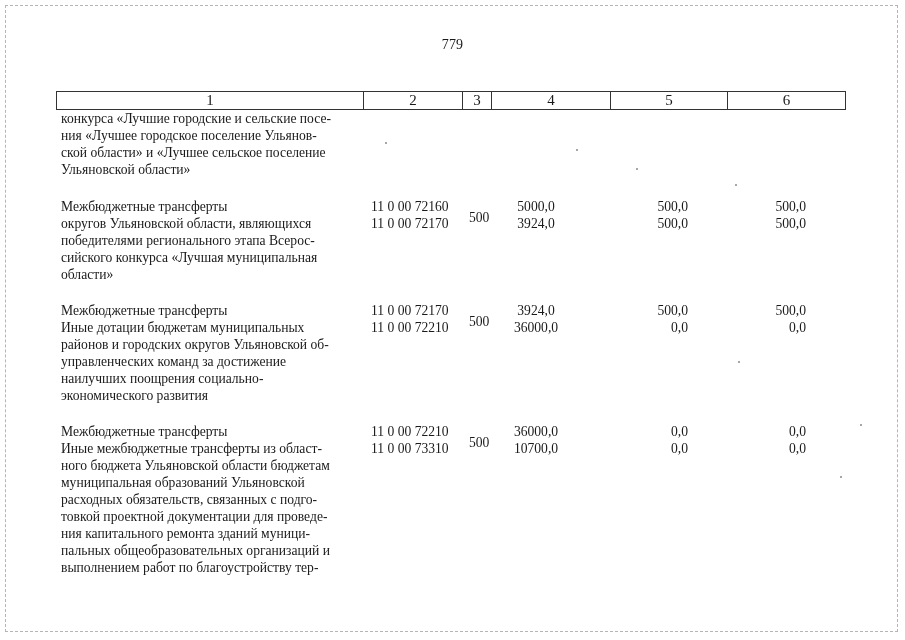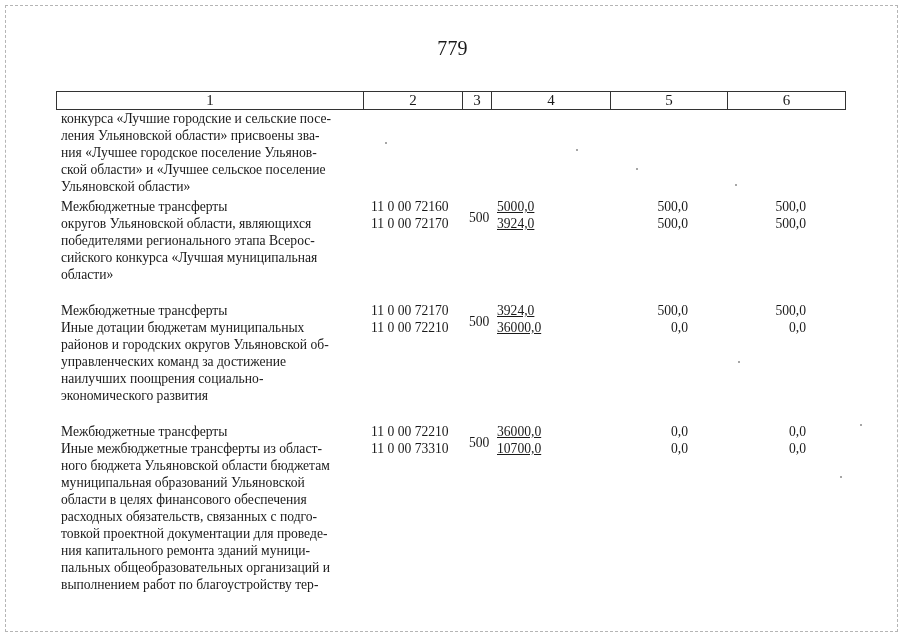--- a/index.html
+++ b/index.html
@@ -6,37 +6,37 @@
     body {
       width: 905px; height: 640px; background: #ffffff; position: relative; overflow: hidden;
       font-family: "Liberation Serif", "DejaVu Serif", serif; color: #1a1a1a;
     }
     .page-frame {
       position: absolute; left: 5px; top: 5px; width: 893px; height: 627px;
       border: 1px dashed #b5b5b5; box-sizing: border-box;
     }
     .page-number {
       position: absolute; left: 0; width: 905px; top: 37px; text-align: center;
-      font-size: 20px; letter-spacing: 0.2px;
+      font-size: 14px; letter-spacing: 0.2px;
     }
     .hdr-table {
       position: absolute; left: 56px; top: 91px; width: 789px; height: 19px;
       border-collapse: collapse; table-layout: fixed;
     }
     .hdr-table td {
       border: 1px solid #333; text-align: center; font-size: 15px; padding: 0; height: 17px; line-height: 17px;
     }
     .row-block { position: absolute; left: 0; width: 905px; }
     .desc {
       position: absolute; left: 61px; width: 299px; font-size: 13.6px; line-height: 17px;
       text-align: justify; text-align-last: left;
     }
     .code  { position: absolute; left: 371px; font-size: 13.6px; line-height: 17px; white-space: nowrap; }
     .vr    { position: absolute; left: 469px; font-size: 13.6px; line-height: 17px; margin-top: 11px; }
-    .c4    { position: absolute; left: 497px; width: 78px; text-align: left; font-size: 13.6px; line-height: 17px; text-decoration: underline; }
+    .c4    { position: absolute; left: 497px; width: 78px; text-align: center; font-size: 13.6px; line-height: 17px; }
     .c5    { position: absolute; left: 620px; width: 68px; text-align: right; font-size: 13.6px; line-height: 17px; }
     .c6    { position: absolute; left: 740px; width: 66px; text-align: right; font-size: 13.6px; line-height: 17px; }
     .speck { position: absolute; width: 2px; height: 2px; background: #888; border-radius: 1px; }
   </style>
 </head>
 <body>
 
 <div class="page-frame"></div>
 
 <div class="page-number">779</div>
@@ -58,21 +58,20 @@
     <td>4</td>
     <td>5</td>
     <td>6</td>
   </tr>
 </tbody>
   </table>
 
 <div class="row-block" style="top:110px;">
   <div class="desc">
     <div>конкурса «Лучшие городские и сельские посе-</div>
-    <div>ления Ульяновской области» присвоены зва-</div>
     <div>ния «Лучшее городское поселение Ульянов-</div>
     <div>ской области» и «Лучшее сельское поселение</div>
     <div>Ульяновской области»</div>
   </div>
 </div>
 
 <div class="row-block" style="top:198px;">
   <div class="desc">
     <div>Межбюджетные трансферты</div>
   </div>
@@ -132,21 +131,20 @@
   <div class="c4">36000,0</div>
   <div class="c5">0,0</div>
   <div class="c6">0,0</div>
 </div>
 
 <div class="row-block" style="top:440px;">
   <div class="desc">
     <div>Иные межбюджетные трансферты из област-</div>
     <div>ного бюджета Ульяновской области бюджетам</div>
     <div>муниципальная образований Ульяновской</div>
-    <div>области в целях финансового обеспечения</div>
     <div>расходных обязательств, связанных с подго-</div>
     <div>товкой проектной документации для проведе-</div>
     <div>ния капитального ремонта зданий муници-</div>
     <div>пальных общеобразовательных организаций и</div>
     <div>выполнением работ по благоустройству тер-</div>
   </div>
   <div class="code">11 0 00 73310</div>
   <div class="vr"></div>
   <div class="c4">10700,0</div>
   <div class="c5">0,0</div>

